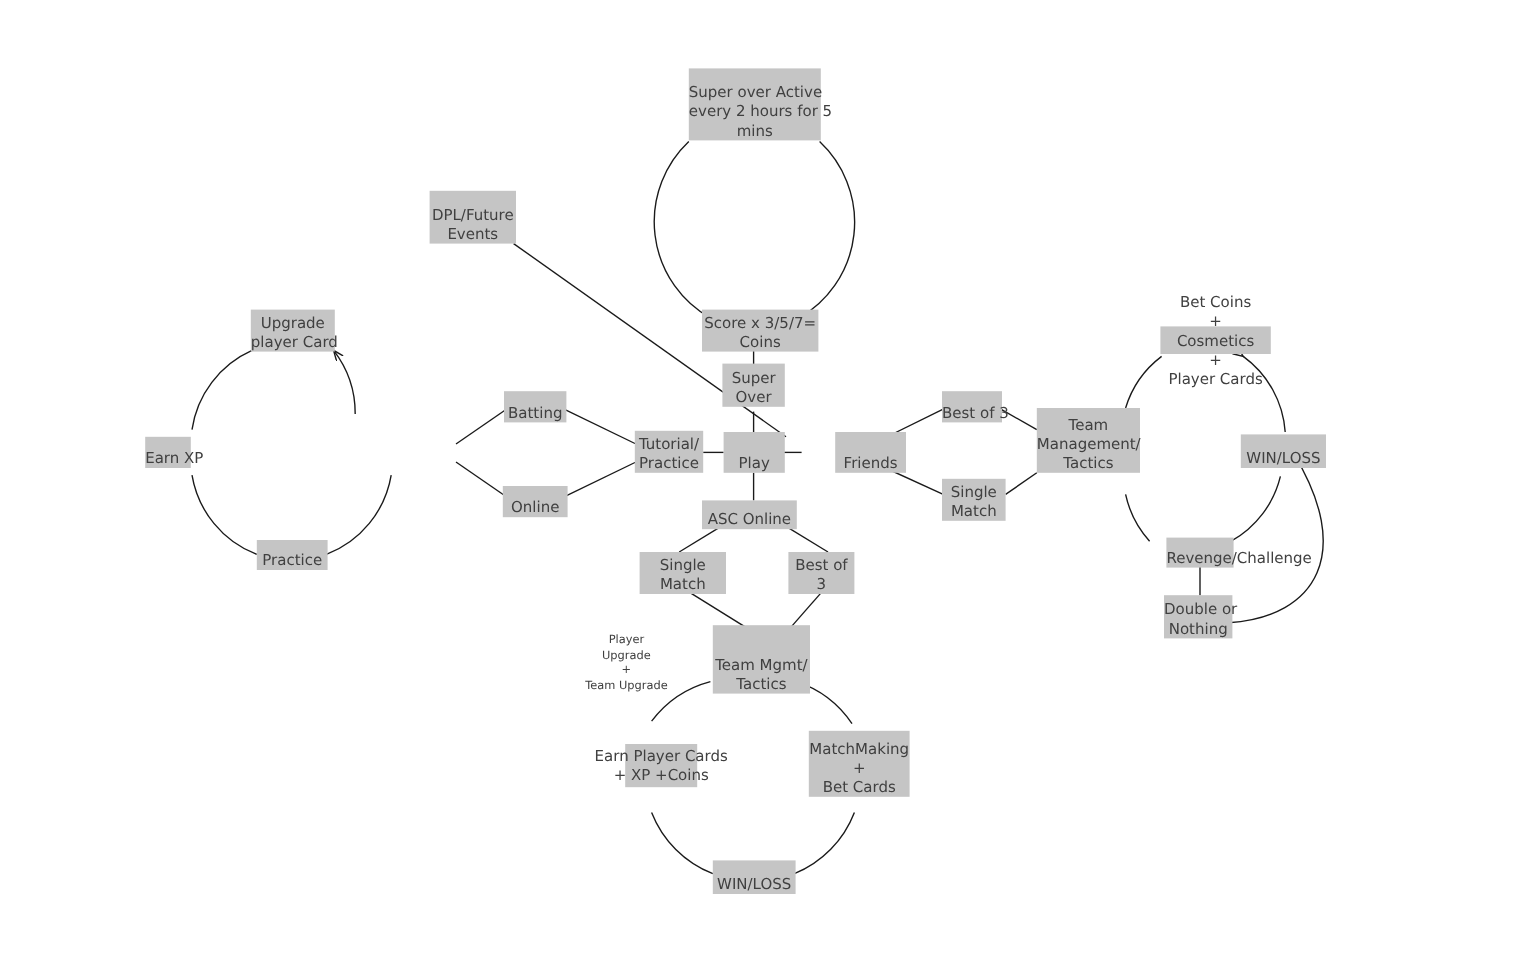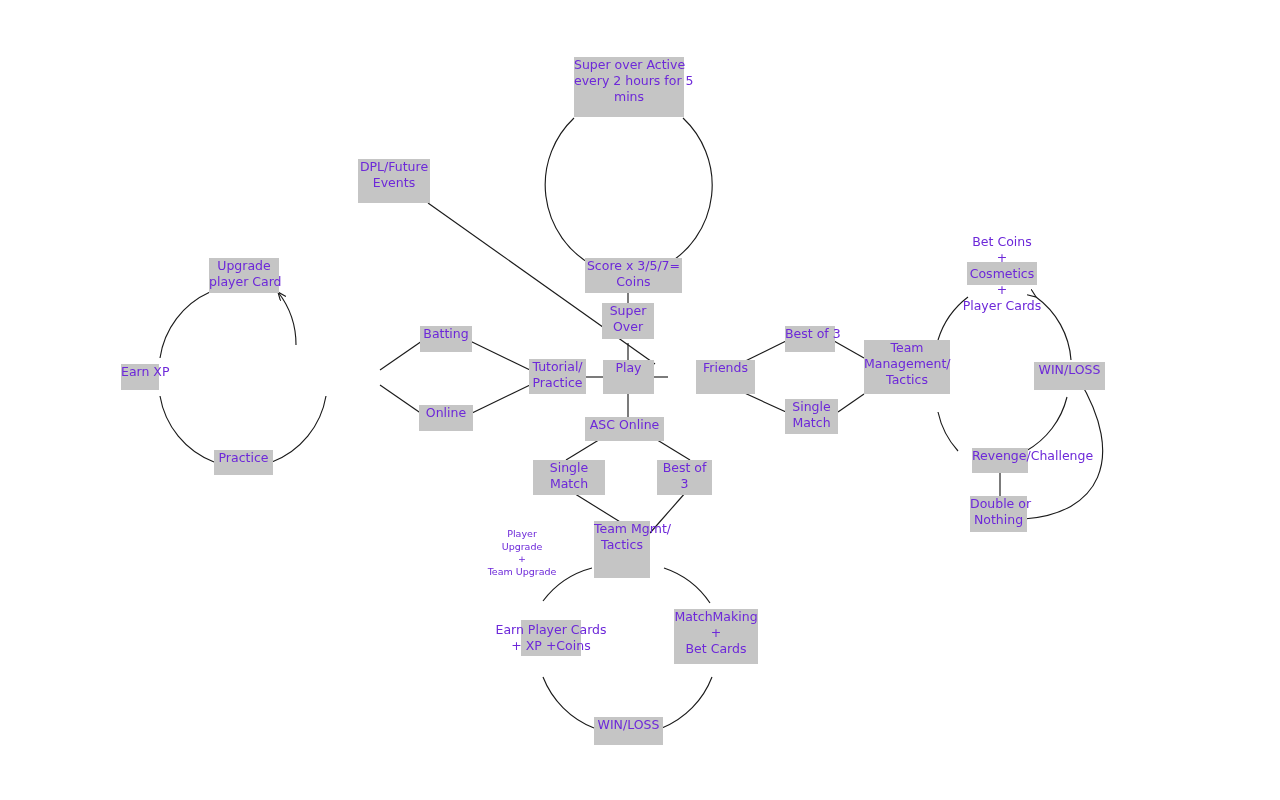--- a/index.html
+++ b/index.html
@@ -20,26 +20,26 @@
     left: 0;
     top: 0;
     width: 1280px;
     height: 800px;
     pointer-events: none;
   }
   .node {
     position: absolute;
     box-sizing: border-box;
     background: #c5c5c5;
-    color: #6d28d9;
+    color: #404040;
     font-size: 12.5px;
     line-height: 16px;
     text-align: center;
     display: flex;
-    align-items: flex-start;
+    align-items: flex-end;
     justify-content: center;
     white-space: nowrap;
     z-index: 3;
   }
   .node.plain {
     background: transparent;
   }
   .node .lbl {
     display: block;
     width: 100%;
@@ -187,21 +187,21 @@
   </div>
 
   <div class="node" style="left:785px; top:399px; width:53px; height:35px;">
     <span class="lbl">Single<br>Match</span>
   </div>
 
   <div class="node" style="left:864px; top:340px; width:86px; height:54px;">
     <span class="lbl">Team<br>Management/<br>Tactics</span>
   </div>
 
-  <div class="node overflow" style="left:967px; top:262px; width:70px; height:23px;padding-left:24px;">
+  <div class="node overflow" style="left:967px; top:272px; width:92px; height:23px;padding-left:24px;">
     <span class="lbl">Bet Coins<br>+<br>Cosmetics<br>+<br>Player Cards</span>
   </div>
 
   <div class="node" style="left:1034px; top:362px; width:71px; height:28px;">
     <span class="lbl">WIN/LOSS</span>
   </div>
 
   <div class="node" style="left:972px; top:448px; width:56px; height:25px;">
     <span class="lbl">Revenge/Challenge</span>
   </div>
@@ -215,21 +215,21 @@
   </div>
 
   <div class="node" style="left:533px; top:460px; width:72px; height:35px;">
     <span class="lbl">Single<br>Match</span>
   </div>
 
   <div class="node" style="left:657px; top:460px; width:55px; height:35px;">
     <span class="lbl">Best of<br>3</span>
   </div>
 
-  <div class="node" style="left:594px; top:521px; width:56px; height:57px;">
+  <div class="node" style="left:594px; top:521px; width:81px; height:57px;">
     <span class="lbl">Team Mgmt/<br>Tactics</span>
   </div>
 
   <div class="node plain small overflow" style="left:489px; top:527px; width:66px; height:52px;">
     <span class="lbl">Player<br>Upgrade<br>+<br>Team Upgrade</span>
   </div>
 
   <div class="node overflow" style="left:506px; top:620px; width:60px; height:36px;margin-left:15px;">
     <span class="lbl">Earn Player Cards<br>+ XP +Coins</span>
   </div>

